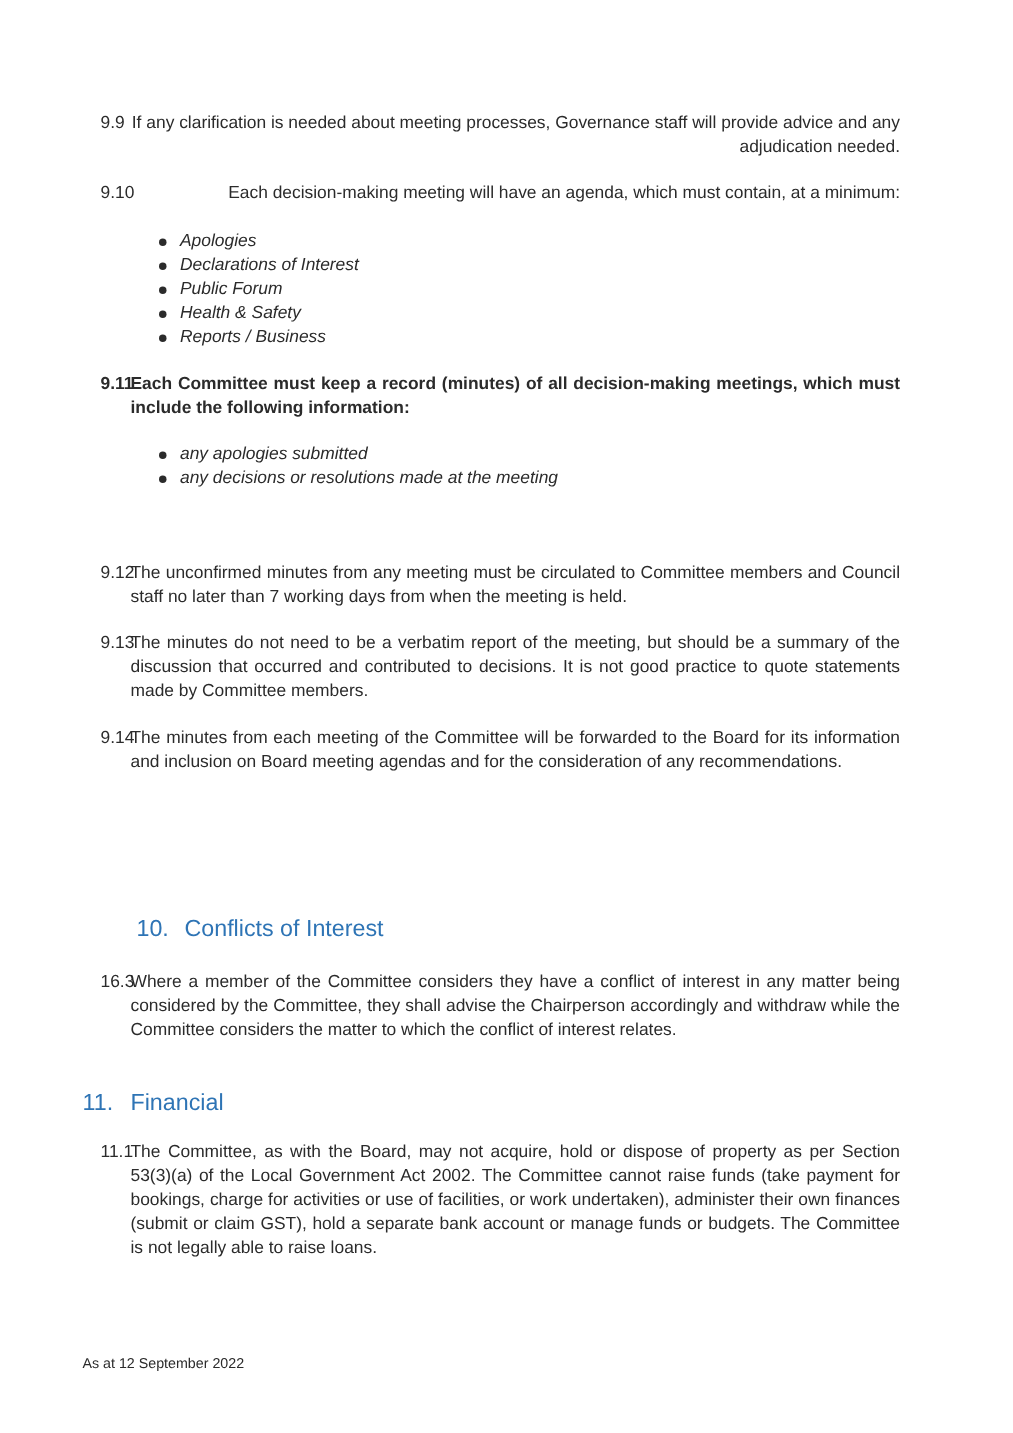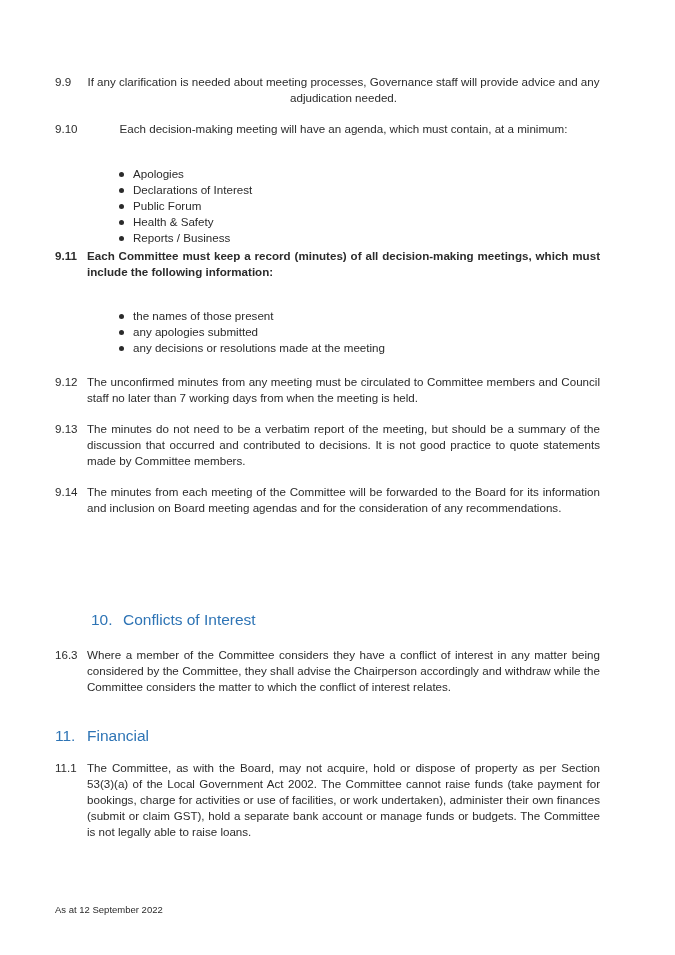--- a/index.html
+++ b/index.html
@@ -23,37 +23,38 @@
       width: 675px;
       height: 955px;
     }
     .clause {
       position: absolute;
       left: 55px;
       width: 545px;
     }
     .clause .num {
       position: absolute;
-      left: 0;
+      left: 12px;
       top: 0;
       width: 32px;
     }
     .clause .text {
       margin-left: 32px;
       text-align: justify;
     }
     .clause .text.left {
-      text-align: center;
+      text-align: right;
     }
     .bullets {
       position: absolute;
       left: 104px;
-      margin: 13px;
+      margin: 0;
       padding: 0;
       list-style: none;
+      font-style: italic;
     }
     .bullets li {
       position: relative;
       padding-left: 16px;
       height: 16px;
     }
     .bullets li .dot {
       position: absolute;
       left: 2px;
       top: 6px;
@@ -101,21 +102,20 @@
     <li><span class="dot"></span><span>Public Forum</span></li>
     <li><span class="dot"></span><span>Health &amp; Safety</span></li>
     <li><span class="dot"></span><span>Reports / Business</span></li>
   </ul>
 
   <div class="clause" style="top:248px;font-weight:bold;">
     <span class="num">9.11</span>
     <div class="text">Each Committee must keep a record (minutes) of all decision-making meetings, which must include the following information:</div>
   </div>
   <ul class="bullets" style="top:295px;">
-    <li><span class="dot"></span><span>the names of those present</span></li>
     <li><span class="dot"></span><span>any apologies submitted</span></li>
     <li><span class="dot"></span><span>any decisions or resolutions made at the meeting</span></li>
   </ul>
 
   <div class="clause" style="top:374px;">
     <span class="num">9.12</span>
     <div class="text">The unconfirmed minutes from any meeting must be circulated to Committee members and Council staff no later than 7 working days from when the meeting is held.</div>
   </div>
 
   <div class="clause" style="top:421px;">

